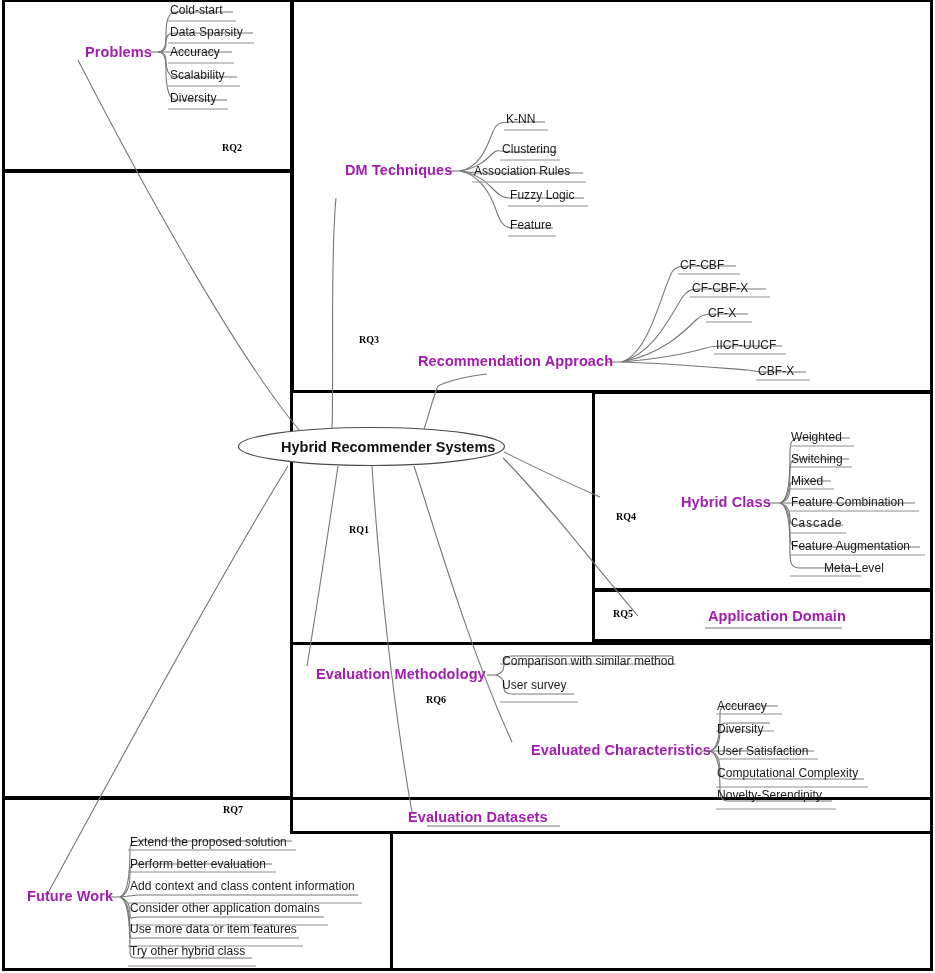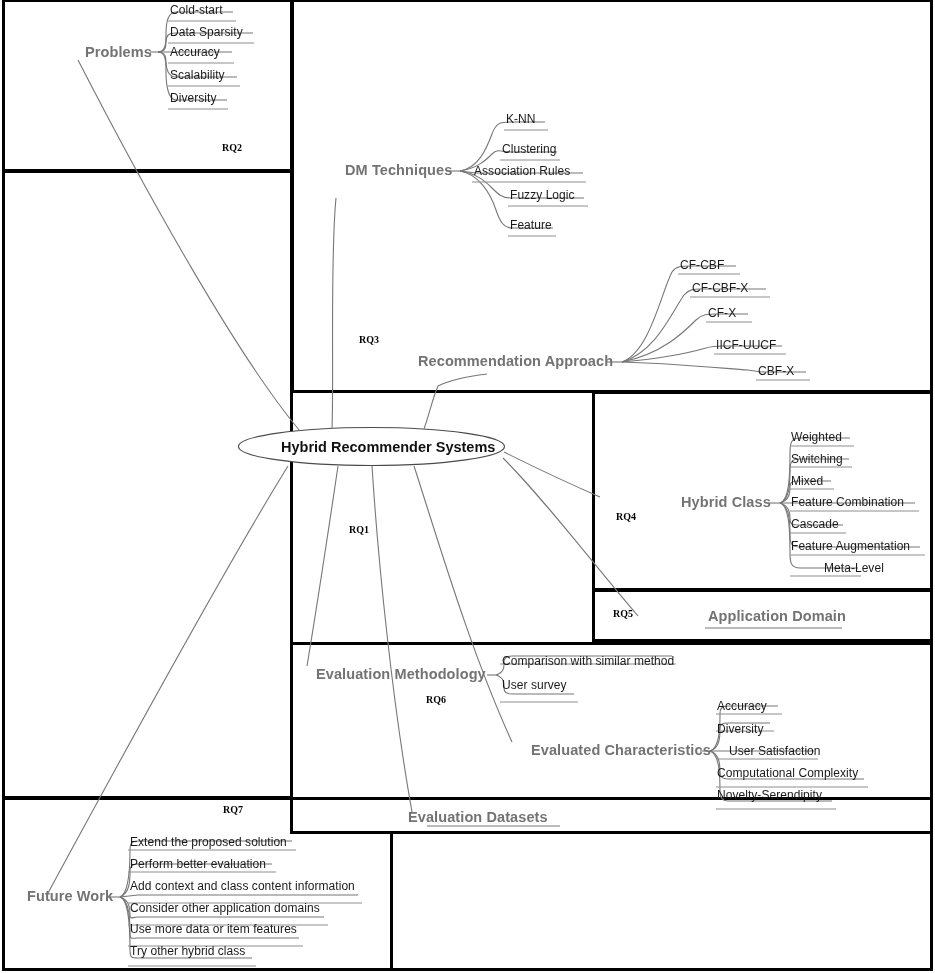--- a/index.html
+++ b/index.html
@@ -1,20 +1,20 @@
 <!DOCTYPE html>
 <html><head>
 <meta charset="utf-8">
 <style>
   html,body{margin:0;padding:0;background:#ffffff;}
   body{font-family:"Liberation Sans", sans-serif;}
   #canvas{position:relative;width:935px;height:973px;background:#fff;overflow:hidden;}
   svg.layer{position:absolute;left:0;top:0;width:935px;height:973px;pointer-events:none;}
   .frame{position:absolute;border:3px solid #000;box-sizing:border-box;}
-  .node{position:absolute;white-space:nowrap;color:#737373;}
+  .node{position:absolute;white-space:nowrap;color:#a21caf;}
   .main-node{font-weight:bold;font-size:14.5px;letter-spacing:.1px;}
   .leaf{font-size:12px;color:#1a1a1a;letter-spacing:.05px;}
   .rq{position:absolute;font-family:"Liberation Serif", serif;font-weight:bold;font-size:10px;color:#000;}
   .center-label{position:absolute;font-weight:bold;font-size:14.5px;color:#111;white-space:nowrap;margin-left:28px;}
 </style>
 </head>
 <body>
 
 <div id="canvas">
 
@@ -168,30 +168,30 @@
   <div class="node leaf" style="left:680px;top:258px;">CF-CBF</div>
   <div class="node leaf" style="left:692px;top:281px;">CF-CBF-X</div>
   <div class="node leaf" style="left:708px;top:306px;">CF-X</div>
   <div class="node leaf" style="left:716px;top:338px;">IICF-UUCF</div>
   <div class="node leaf" style="left:758px;top:364px;">CBF-X</div>
 
   <div class="node leaf" style="left:791px;top:430px;">Weighted</div>
   <div class="node leaf" style="left:791px;top:452px;">Switching</div>
   <div class="node leaf" style="left:791px;top:474px;">Mixed</div>
   <div class="node leaf" style="left:791px;top:495px;">Feature Combination</div>
-  <div class="node leaf" style="left:791px;top:517px;">Cascade</div>
+  <div class="node leaf" style="left:791px;top:517px;font-family:Liberation Mono, monospace;">Cascade</div>
   <div class="node leaf" style="left:791px;top:539px;">Feature Augmentation</div>
   <div class="node leaf" style="left:791px;top:561px;margin-left:33px;">Meta-Level</div>
 
   <div class="node leaf" style="left:502px;top:654px;">Comparison with similar method</div>
   <div class="node leaf" style="left:502px;top:678px;">User survey</div>
 
   <div class="node leaf" style="left:717px;top:699px;">Accuracy</div>
   <div class="node leaf" style="left:717px;top:722px;">Diversity</div>
-  <div class="node leaf" style="left:717px;top:744px;margin-left:12px;">User Satisfaction</div>
+  <div class="node leaf" style="left:717px;top:744px;">User Satisfaction</div>
   <div class="node leaf" style="left:717px;top:766px;">Computational Complexity</div>
   <div class="node leaf" style="left:717px;top:788px;">Novelty-Serendipity</div>
 
   <div class="node leaf" style="left:130px;top:835px;">Extend the proposed solution</div>
   <div class="node leaf" style="left:130px;top:857px;">Perform better evaluation</div>
   <div class="node leaf" style="left:130px;top:879px;">Add context and class content information</div>
   <div class="node leaf" style="left:130px;top:901px;">Consider other application domains</div>
   <div class="node leaf" style="left:130px;top:922px;">Use more data or item features</div>
   <div class="node leaf" style="left:130px;top:944px;">Try other hybrid class</div>
 

